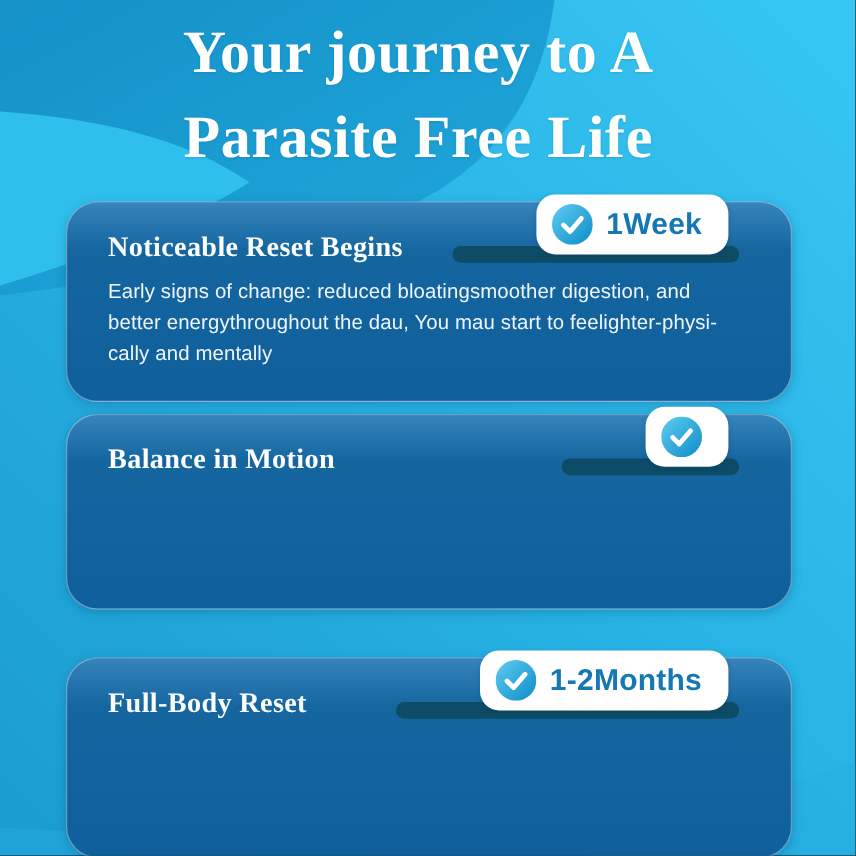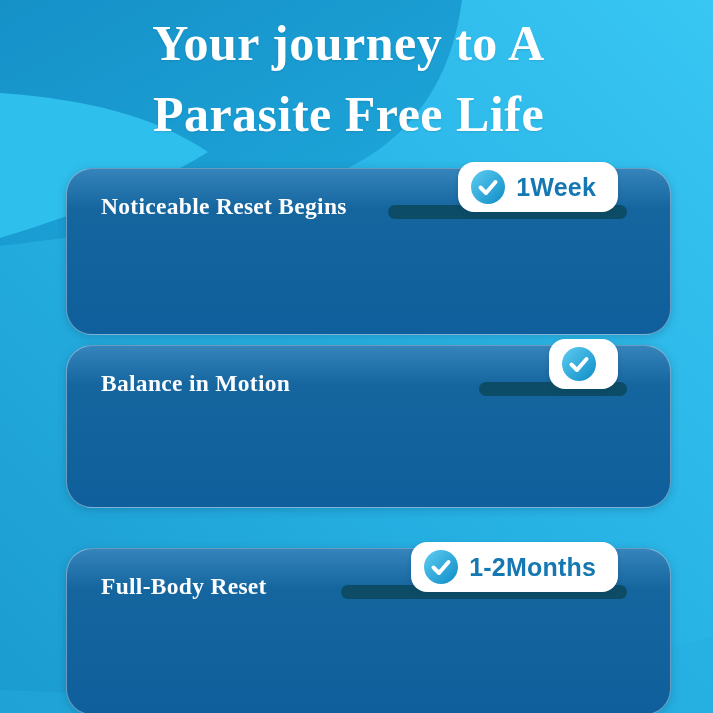--- a/index.html
+++ b/index.html
@@ -29,21 +29,20 @@
     position:absolute;
     left:55px;
     width:605px;
     box-sizing:border-box;
     border-radius:26px;
     background:linear-gradient(180deg,#3584bb 0%,#15659f 24%,#0f5f9c 100%);
     border:1px solid rgba(255,255,255,0.38);
     padding:24px 34px 20px 34px;
     z-index:2;
     box-shadow:0 2px 8px rgba(6,60,100,0.25);
-    margin-left:11px;
   }
   .card-1{top:168px;height:167px;}
   .card-2{top:345px;height:163px;}
   .card-3{top:548px;height:167px;}
   .card h2{
     margin:0 0 10px 0;
     font-family:"Liberation Serif",serif;
     font-weight:700;
     font-size:23.5px;
     letter-spacing:0.3px;
@@ -130,20 +129,23 @@
               <stop offset="1" stop-color="#0e8cc6"></stop>
             </linearGradient>
           </defs>
           <circle cx="17" cy="17" r="17" fill="url(#ck1)"></circle>
           <polyline points="9.5,17.5 15,23 24.5,12" fill="none" stroke="#ffffff" stroke-width="4" stroke-linecap="round" stroke-linejoin="round"></polyline>
         </svg>
         <span class="badge-label">1Week</span>
       </div>
     </div>
     <h2>Noticeable Reset Begins</h2>
+    <p>Early signs of change: reduced bloatingsmoother digestion, and
+better energythroughout the dau, You mau start to feelighter-physi-
+cally and mentally</p>
   </section>
 
   <section class="card card-2">
     <div class="badge-group">
       <div class="badge-shadow-bar"></div>
       <div class="badge">
         <svg class="check" viewBox="0 0 34 34" aria-hidden="true">
           <defs>
             <linearGradient id="ck2" x1="0" y1="0" x2="1" y2="1">
               <stop offset="0" stop-color="#5ecdf2"></stop>

